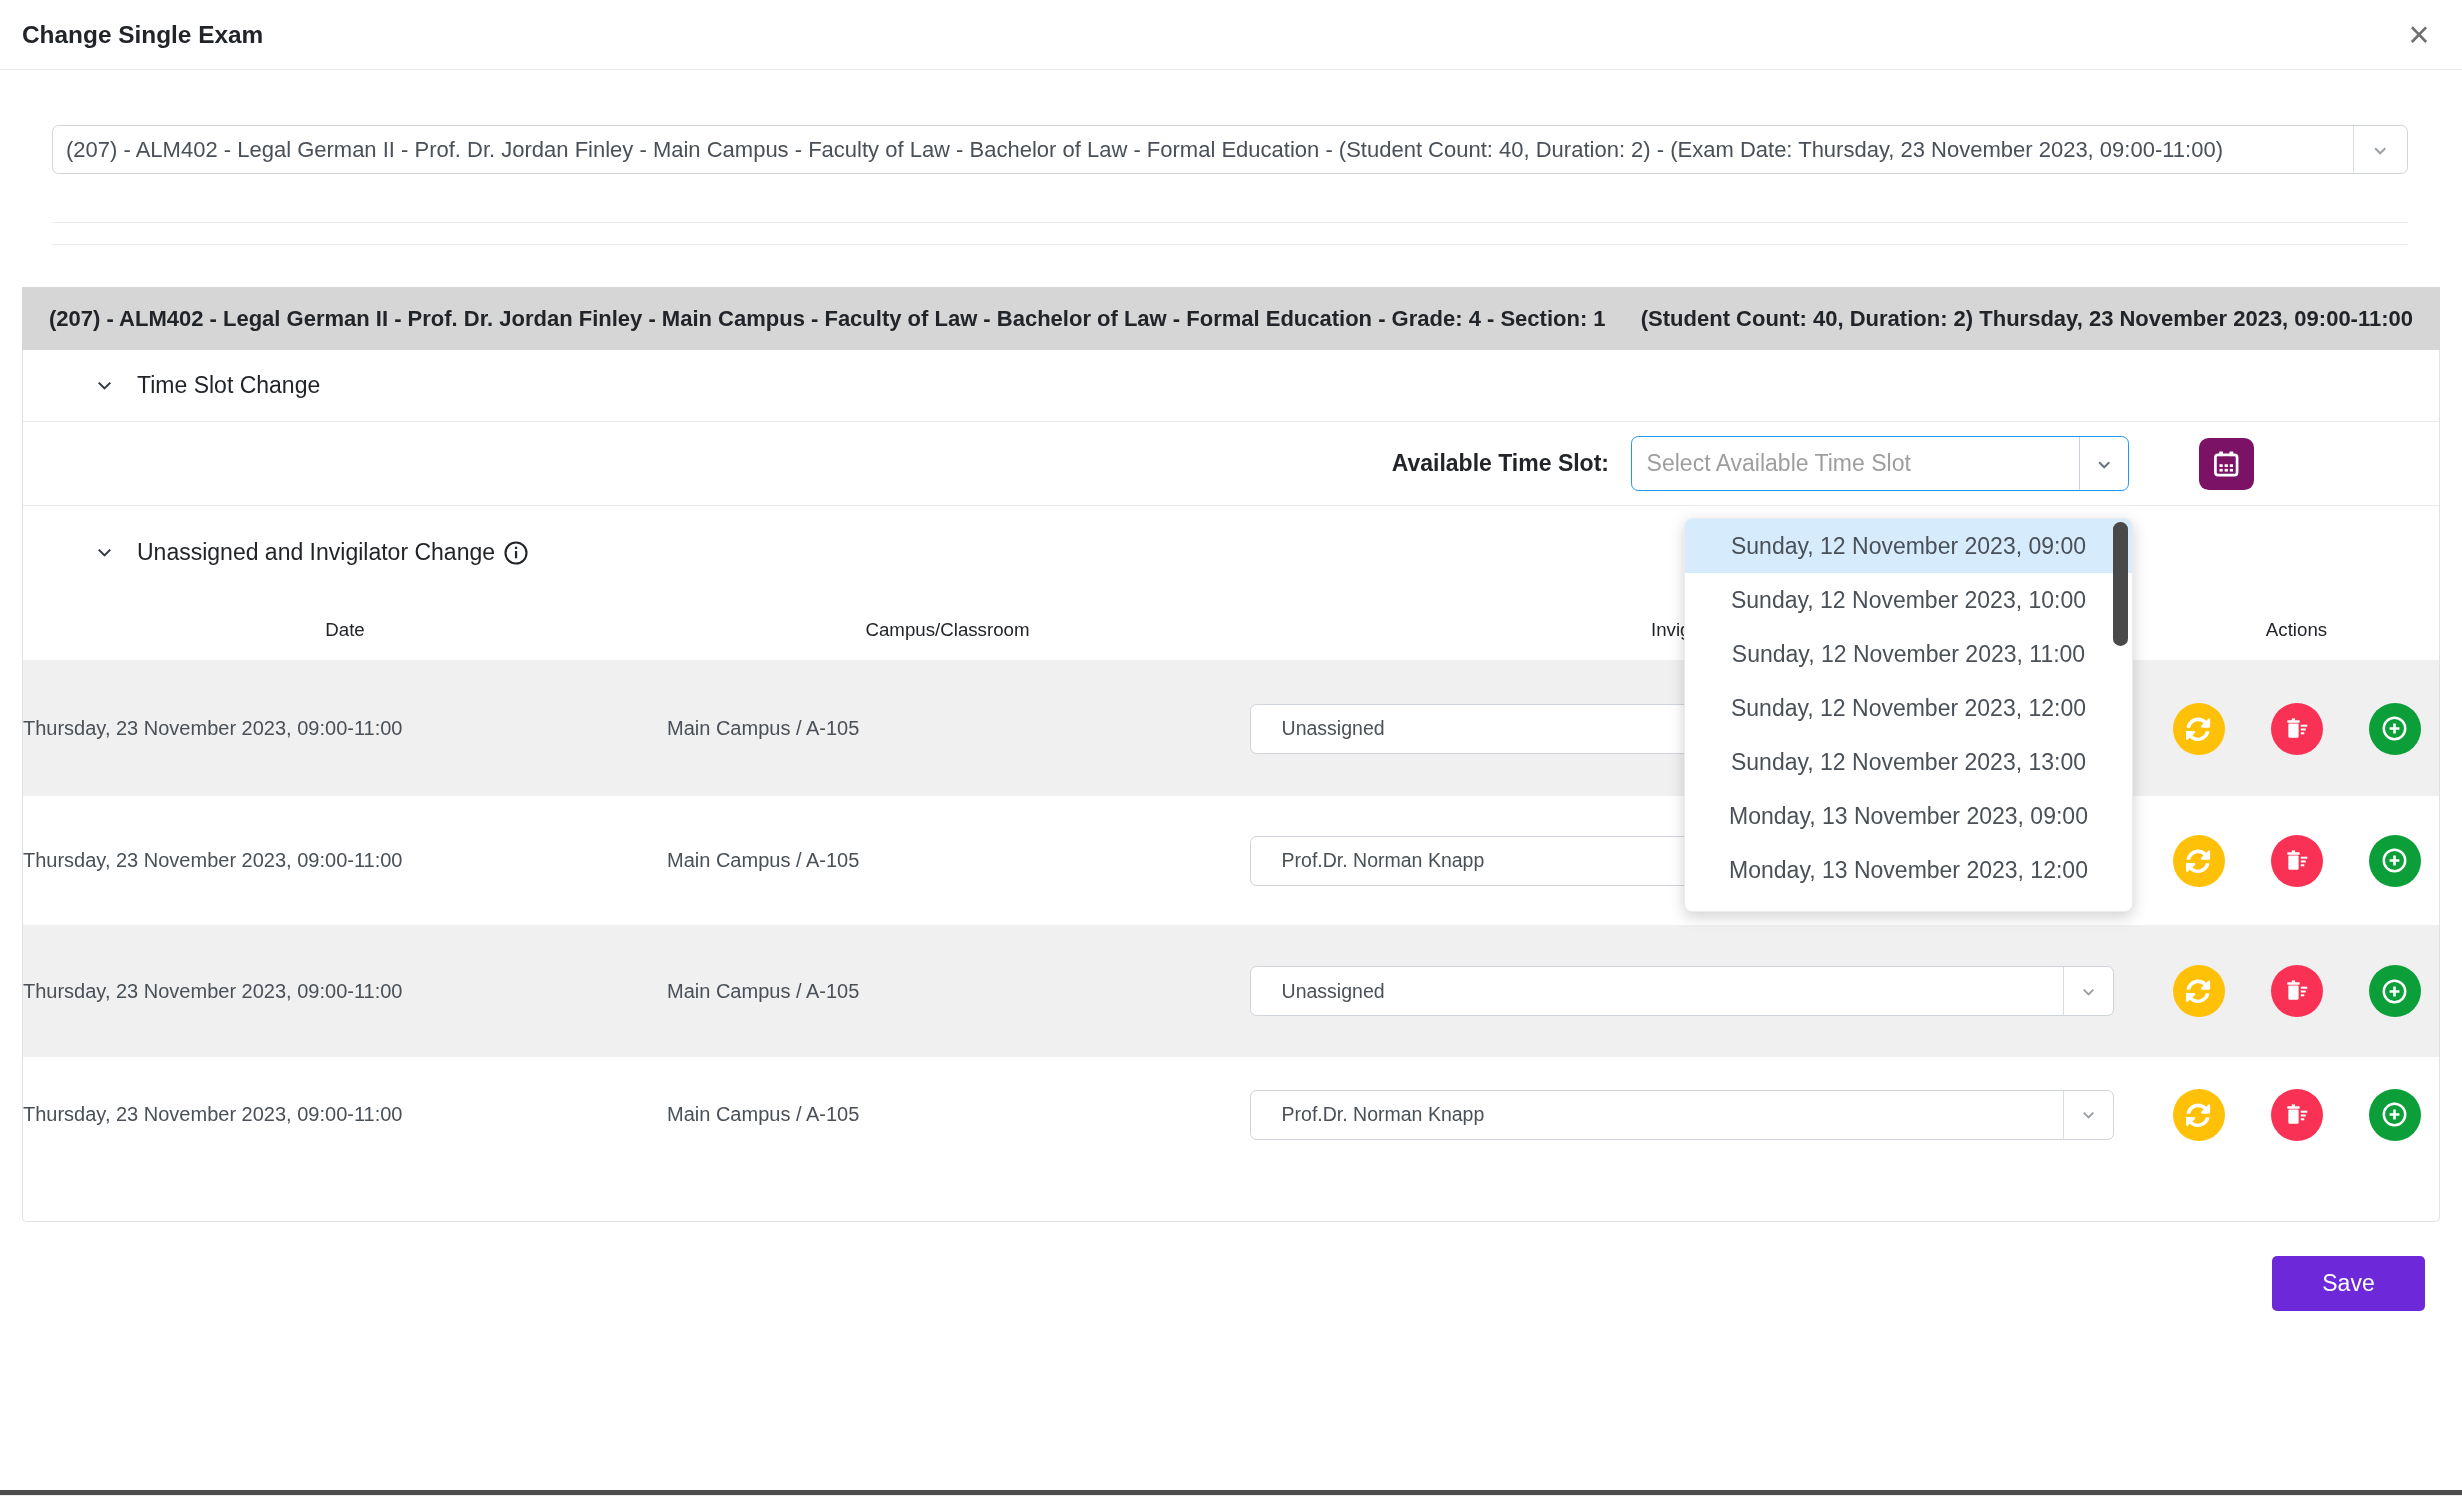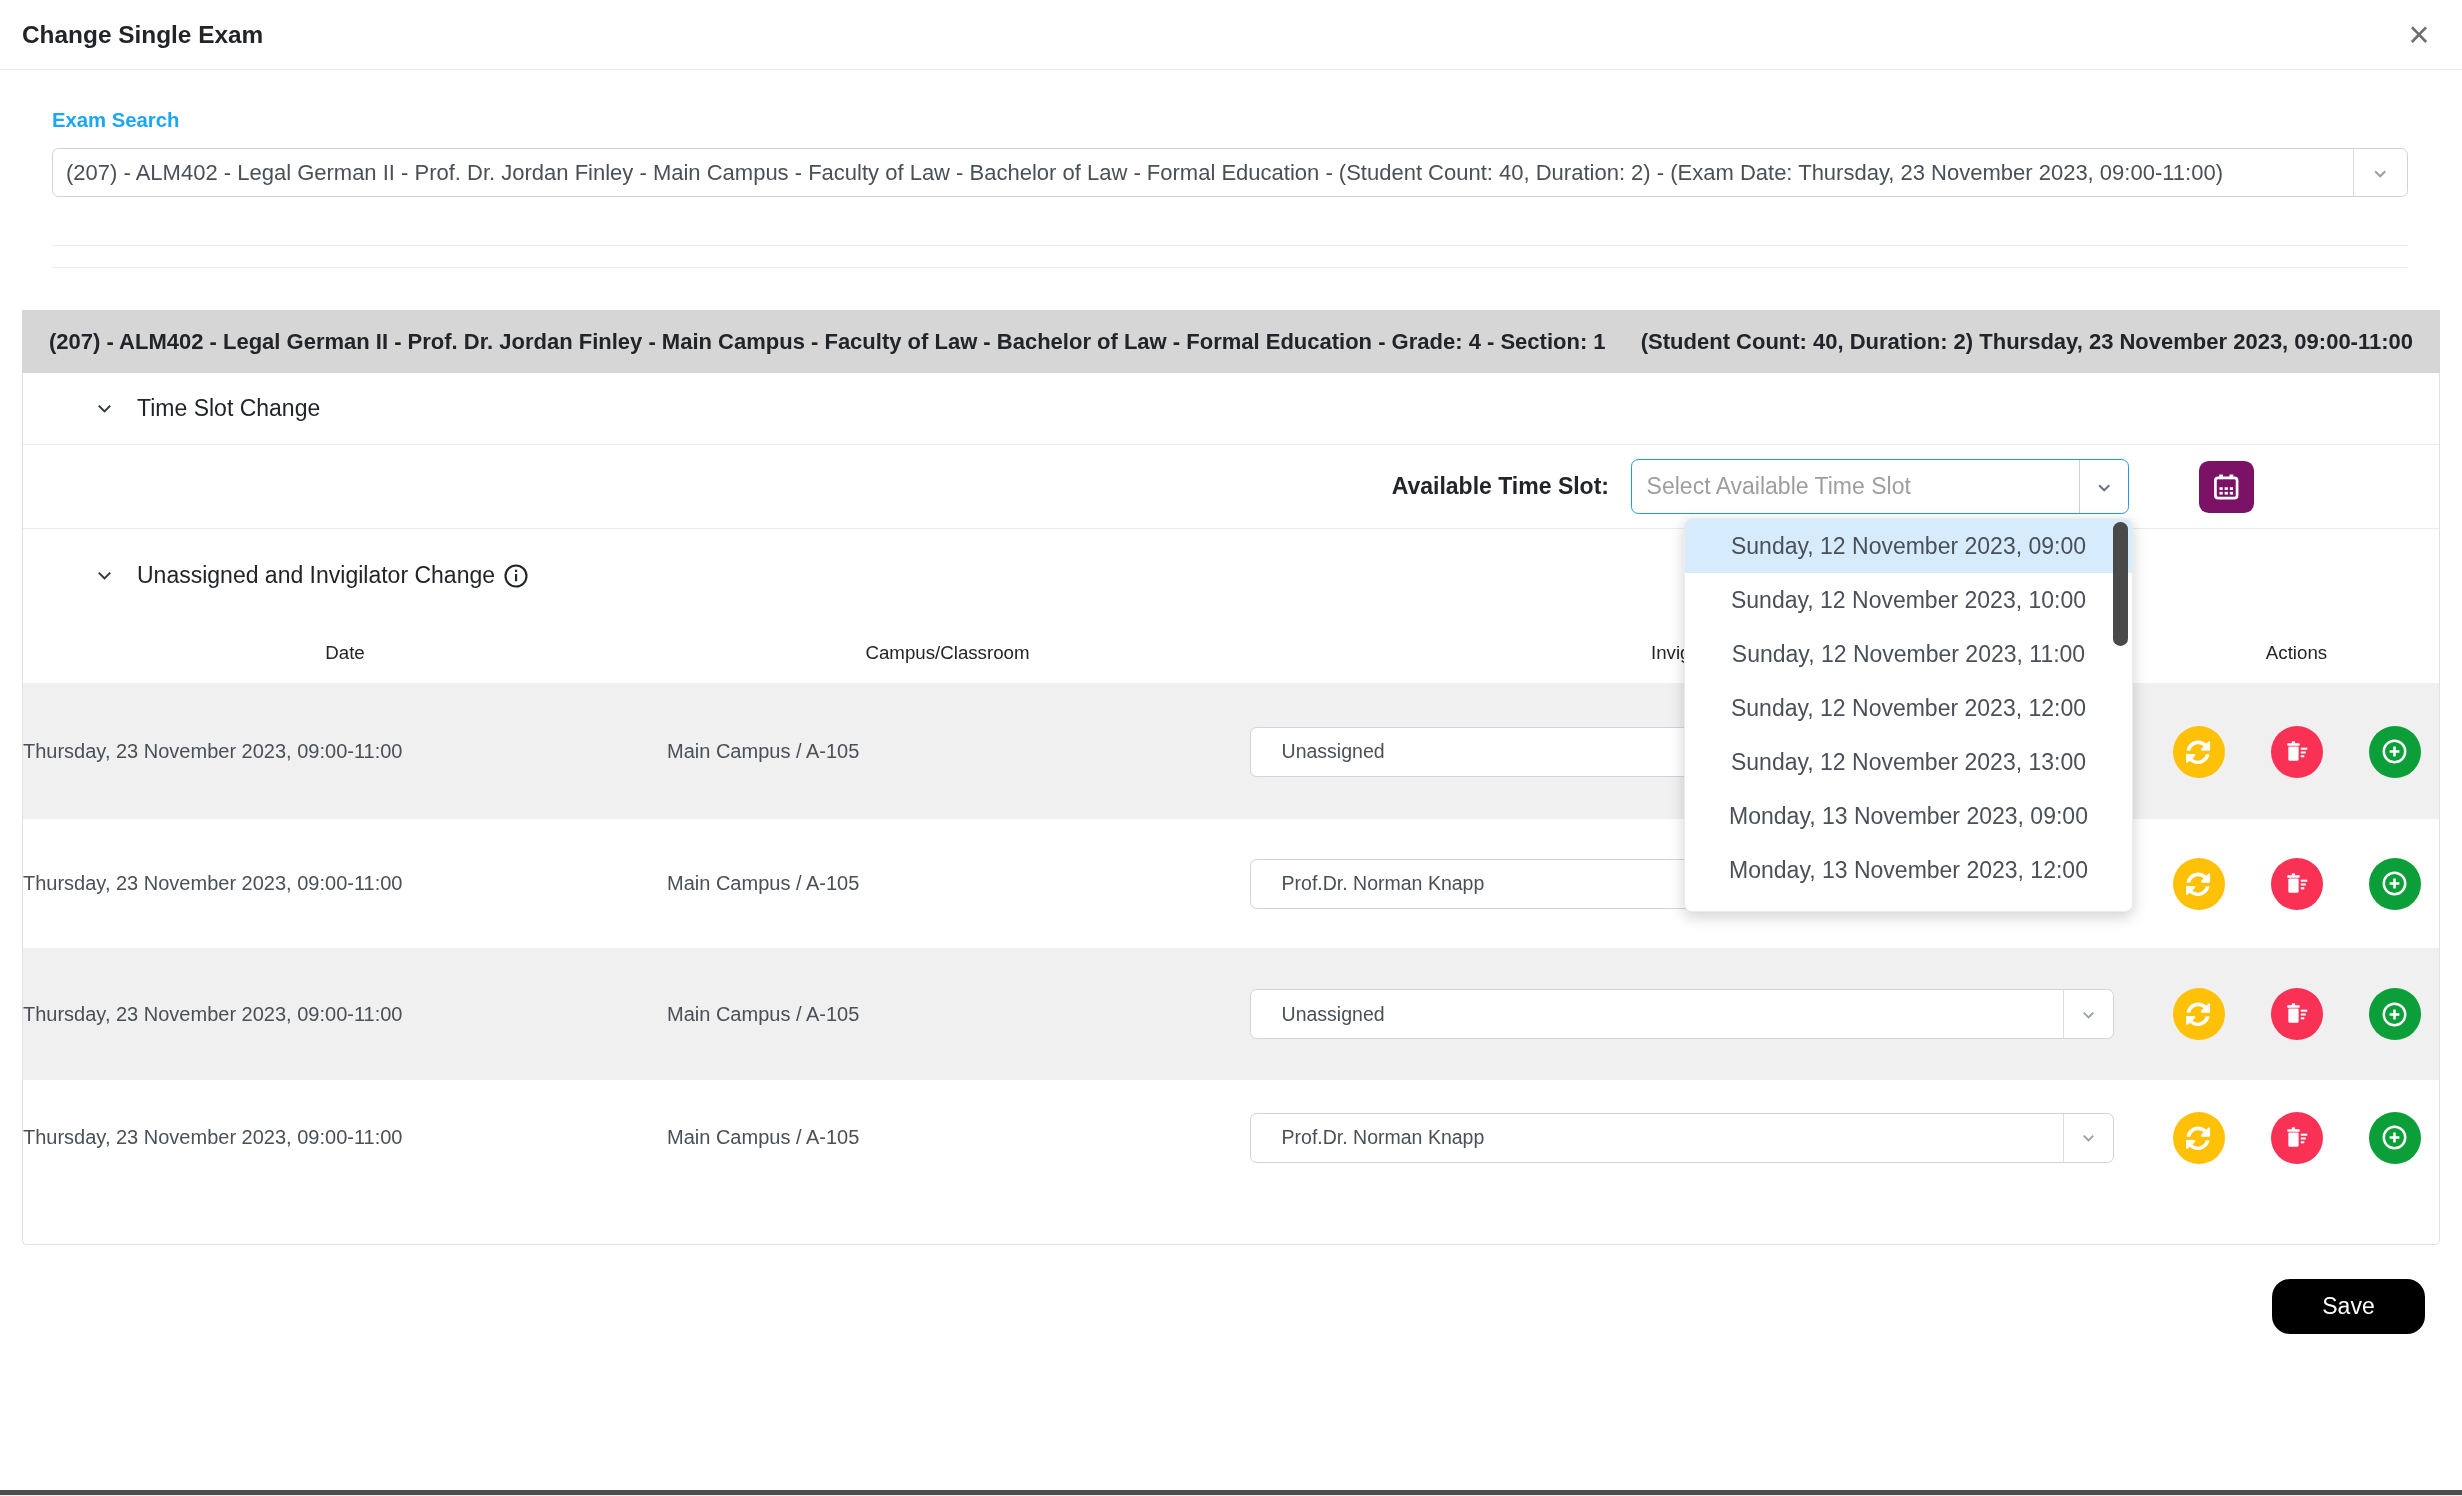--- a/index.html
+++ b/index.html
@@ -64,22 +64,22 @@
   .row-select .sel-caret { width:50px; }
   .actions { display:flex; justify-content:center; align-items:center; gap:46px; }
   .abtn { width:52px; height:52px; border-radius:50%; border:none; display:flex;
     align-items:center; justify-content:center; cursor:pointer; }
   .abtn.sync { background:#ffc107; }
   .abtn.del { background:#f93154; }
   .abtn.add { background:#0c9e38; }
 
   
   .footer { display:flex; justify-content:flex-end; padding:34px 37px 0 0; }
-  .save-btn { width:153px; height:55px; background:#000000; color:#fff; font-size:23px;
-    border:none; border-radius:18px; cursor:pointer;
+  .save-btn { width:153px; height:55px; background:#6d28d9; color:#fff; font-size:23px;
+    border:none; border-radius:5px; cursor:pointer;
     font-family:"Liberation Sans","DejaVu Sans",sans-serif; }
 
   
   .dropdown { position:absolute; left:1684px; top:518px; width:449px; height:394px;
     background:#fff; border:0.8px solid #ececec; border-radius:8.1px;
     box-shadow:0 4.9px 14.6px rgba(0,0,0,.18); overflow:hidden; z-index:10; }
   .opt { height:54px; display:flex; align-items:center; justify-content:center;
     font-size:23px; color:#495057; cursor:pointer; white-space:nowrap; }
   .opt.hl { background:#d6ebfc; }
   .dd-thumb { position:absolute; right:4.1px; top:3.3px; width:14.6px; height:124px;
@@ -91,21 +91,20 @@
 </style>
 </head>
 <body>
 
 <div class="modal-header">
   <div class="modal-title">Change Single Exam</div>
   <div class="close-x">×</div>
 </div>
 
 <div class="filter-area">
-  <div class="exam-search-label">Exam Search</div>
   <div class="select exam-select">
     <span class="sel-text">(207) - ALM402 - Legal German II - Prof. Dr. Jordan Finley - Main Campus - Faculty of Law - Bachelor of Law - Formal Education - (Student Count: 40, Duration: 2) - (Exam Date: Thursday, 23 November 2023, 09:00-11:00)</span>
     <span class="sel-caret">
       <svg width="24.4" height="24.4" viewBox="0 0 24 24">
           <polyline points="7,10 12,15 17,10" fill="none" stroke="#9aa0a6" stroke-width="2"></polyline>
         </svg>
     </span>
   </div>
   <div class="hairline hl1"></div>
   <div class="hairline hl2"></div>

